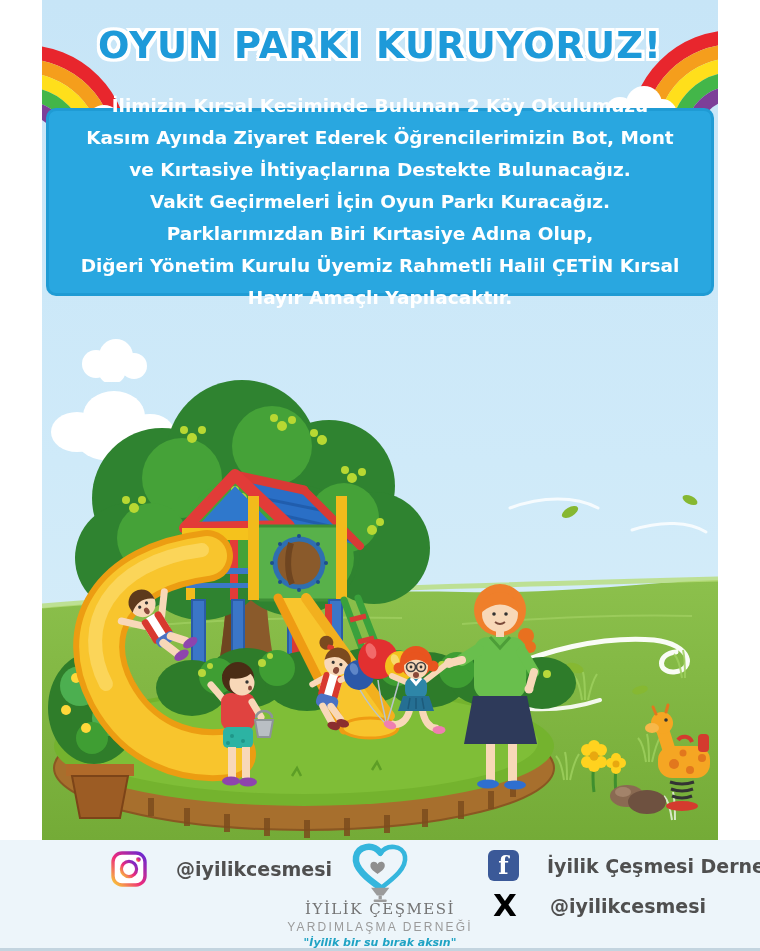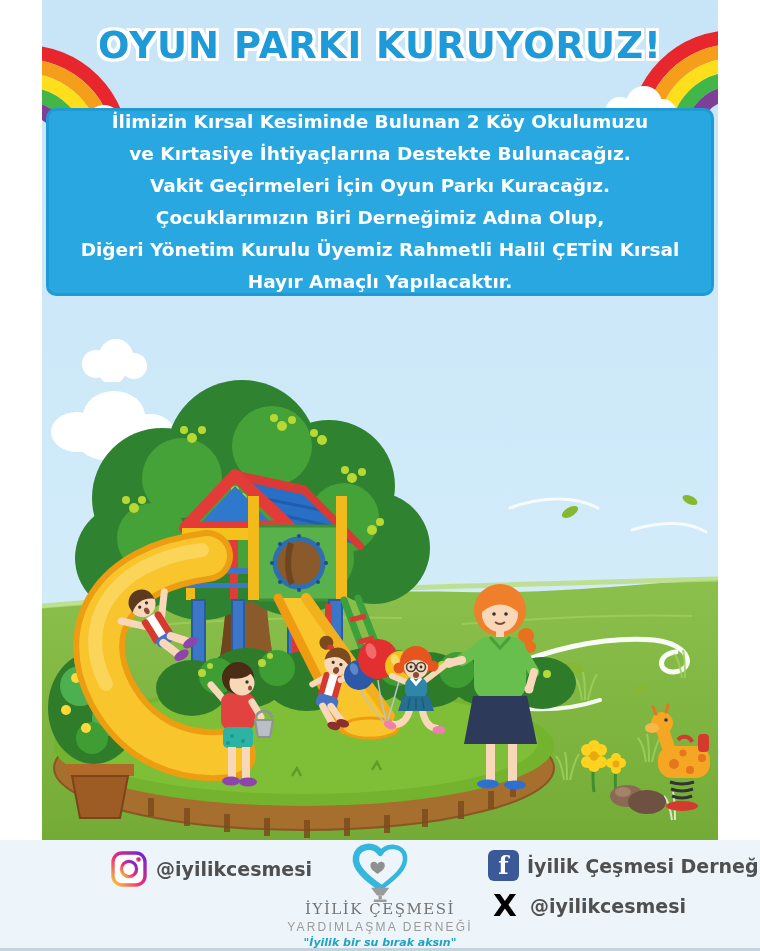--- a/index.html
+++ b/index.html
@@ -25,21 +25,21 @@
   .cloud{position:absolute;z-index:4;}
   
   .illu{position:absolute;left:0;top:378px;width:676px;height:462px;}
   
   .footer{position:absolute;left:0;top:840px;width:760px;height:111px;background:#edf5fa;
      border-bottom:3px solid #c3d4df;box-sizing:border-box;color:#4f4f4f;}
   .f-left{position:absolute;left:110px;top:10px;}
   .f-right{position:absolute;left:488px;top:10px;}
   .f-center{position:absolute;left:50%;top:2px;transform:translateX(-50%);
      display:flex;flex-direction:column;align-items:center;}
-  .row{display:flex;align-items:center;gap:8px;font-weight:700;font-size:19px;white-space:nowrap;}
+  .row{display:flex;align-items:center;gap:28px;font-weight:700;font-size:19px;white-space:nowrap;}
   .row + .row{margin-top:9px;}
   .fb-icon{width:31px;height:31px;background:#3b5998;border-radius:6px;display:flex;
      align-items:center;justify-content:center;color:#fff;font-family:"DejaVu Serif",serif;
      font-weight:700;font-size:24px;line-height:1;}
   .x-icon{font-size:31px;font-weight:900;color:#000;line-height:1;width:34px;text-align:center;}
   .org-name{font-family:"DejaVu Serif",serif;font-size:15px;letter-spacing:1.5px;color:#737373;margin-top:-2px;}
   .org-sub{font-family:Liberation Sans, sans-serif;font-size:12px;letter-spacing:2.2px;color:#9a9a9a;margin-top:2px;}
   .org-tagline{font-size:11px;font-style:italic;font-weight:700;color:#1fa3c4;margin-top:2px;}
 </style>
 </head>
@@ -77,23 +77,24 @@
           <circle cx="28" cy="110" r="15"></circle>
         <circle cx="70" cy="112" r="15"></circle>
           <circle cx="46" cy="116" r="17"></circle>
       </g>
     </svg>
 
     <h1 class="title">OYUN PARKI KURUYORUZ!</h1>
 
     <section class="info-box">
       <p>İlimizin Kırsal Kesiminde Bulunan 2 Köy Okulumuzu</p>
+      <p>Kasım Ayında Ziyaret Ederek Öğrencilerimizin Bot, Mont</p>
       <p>ve Kırtasiye İhtiyaçlarına Destekte Bulunacağız.</p>
       <p>Vakit Geçirmeleri İçin Oyun Parkı Kuracağız.</p>
-      <p>Çocuklarımızın Biri Derneğimiz Adına Olup,</p>
+      <p>Parklarımızdan Biri Kırtasiye Adına Olup,</p>
       <p>Diğeri Yönetim Kurulu Üyemiz Rahmetli Halil ÇETİN Kırsal</p>
       <p>Hayır Amaçlı Yapılacaktır.</p>
     </section>
 
     <svg class="cloud" style="left:28px;top:334px;width:86px;height:48px" viewBox="0 0 86 48" fill="#ffffff">
       <circle cx="26" cy="30" r="14"></circle>
         <circle cx="46" cy="22" r="17"></circle>
       <circle cx="64" cy="32" r="13"></circle>
         <circle cx="42" cy="36" r="14"></circle>
     </svg>

